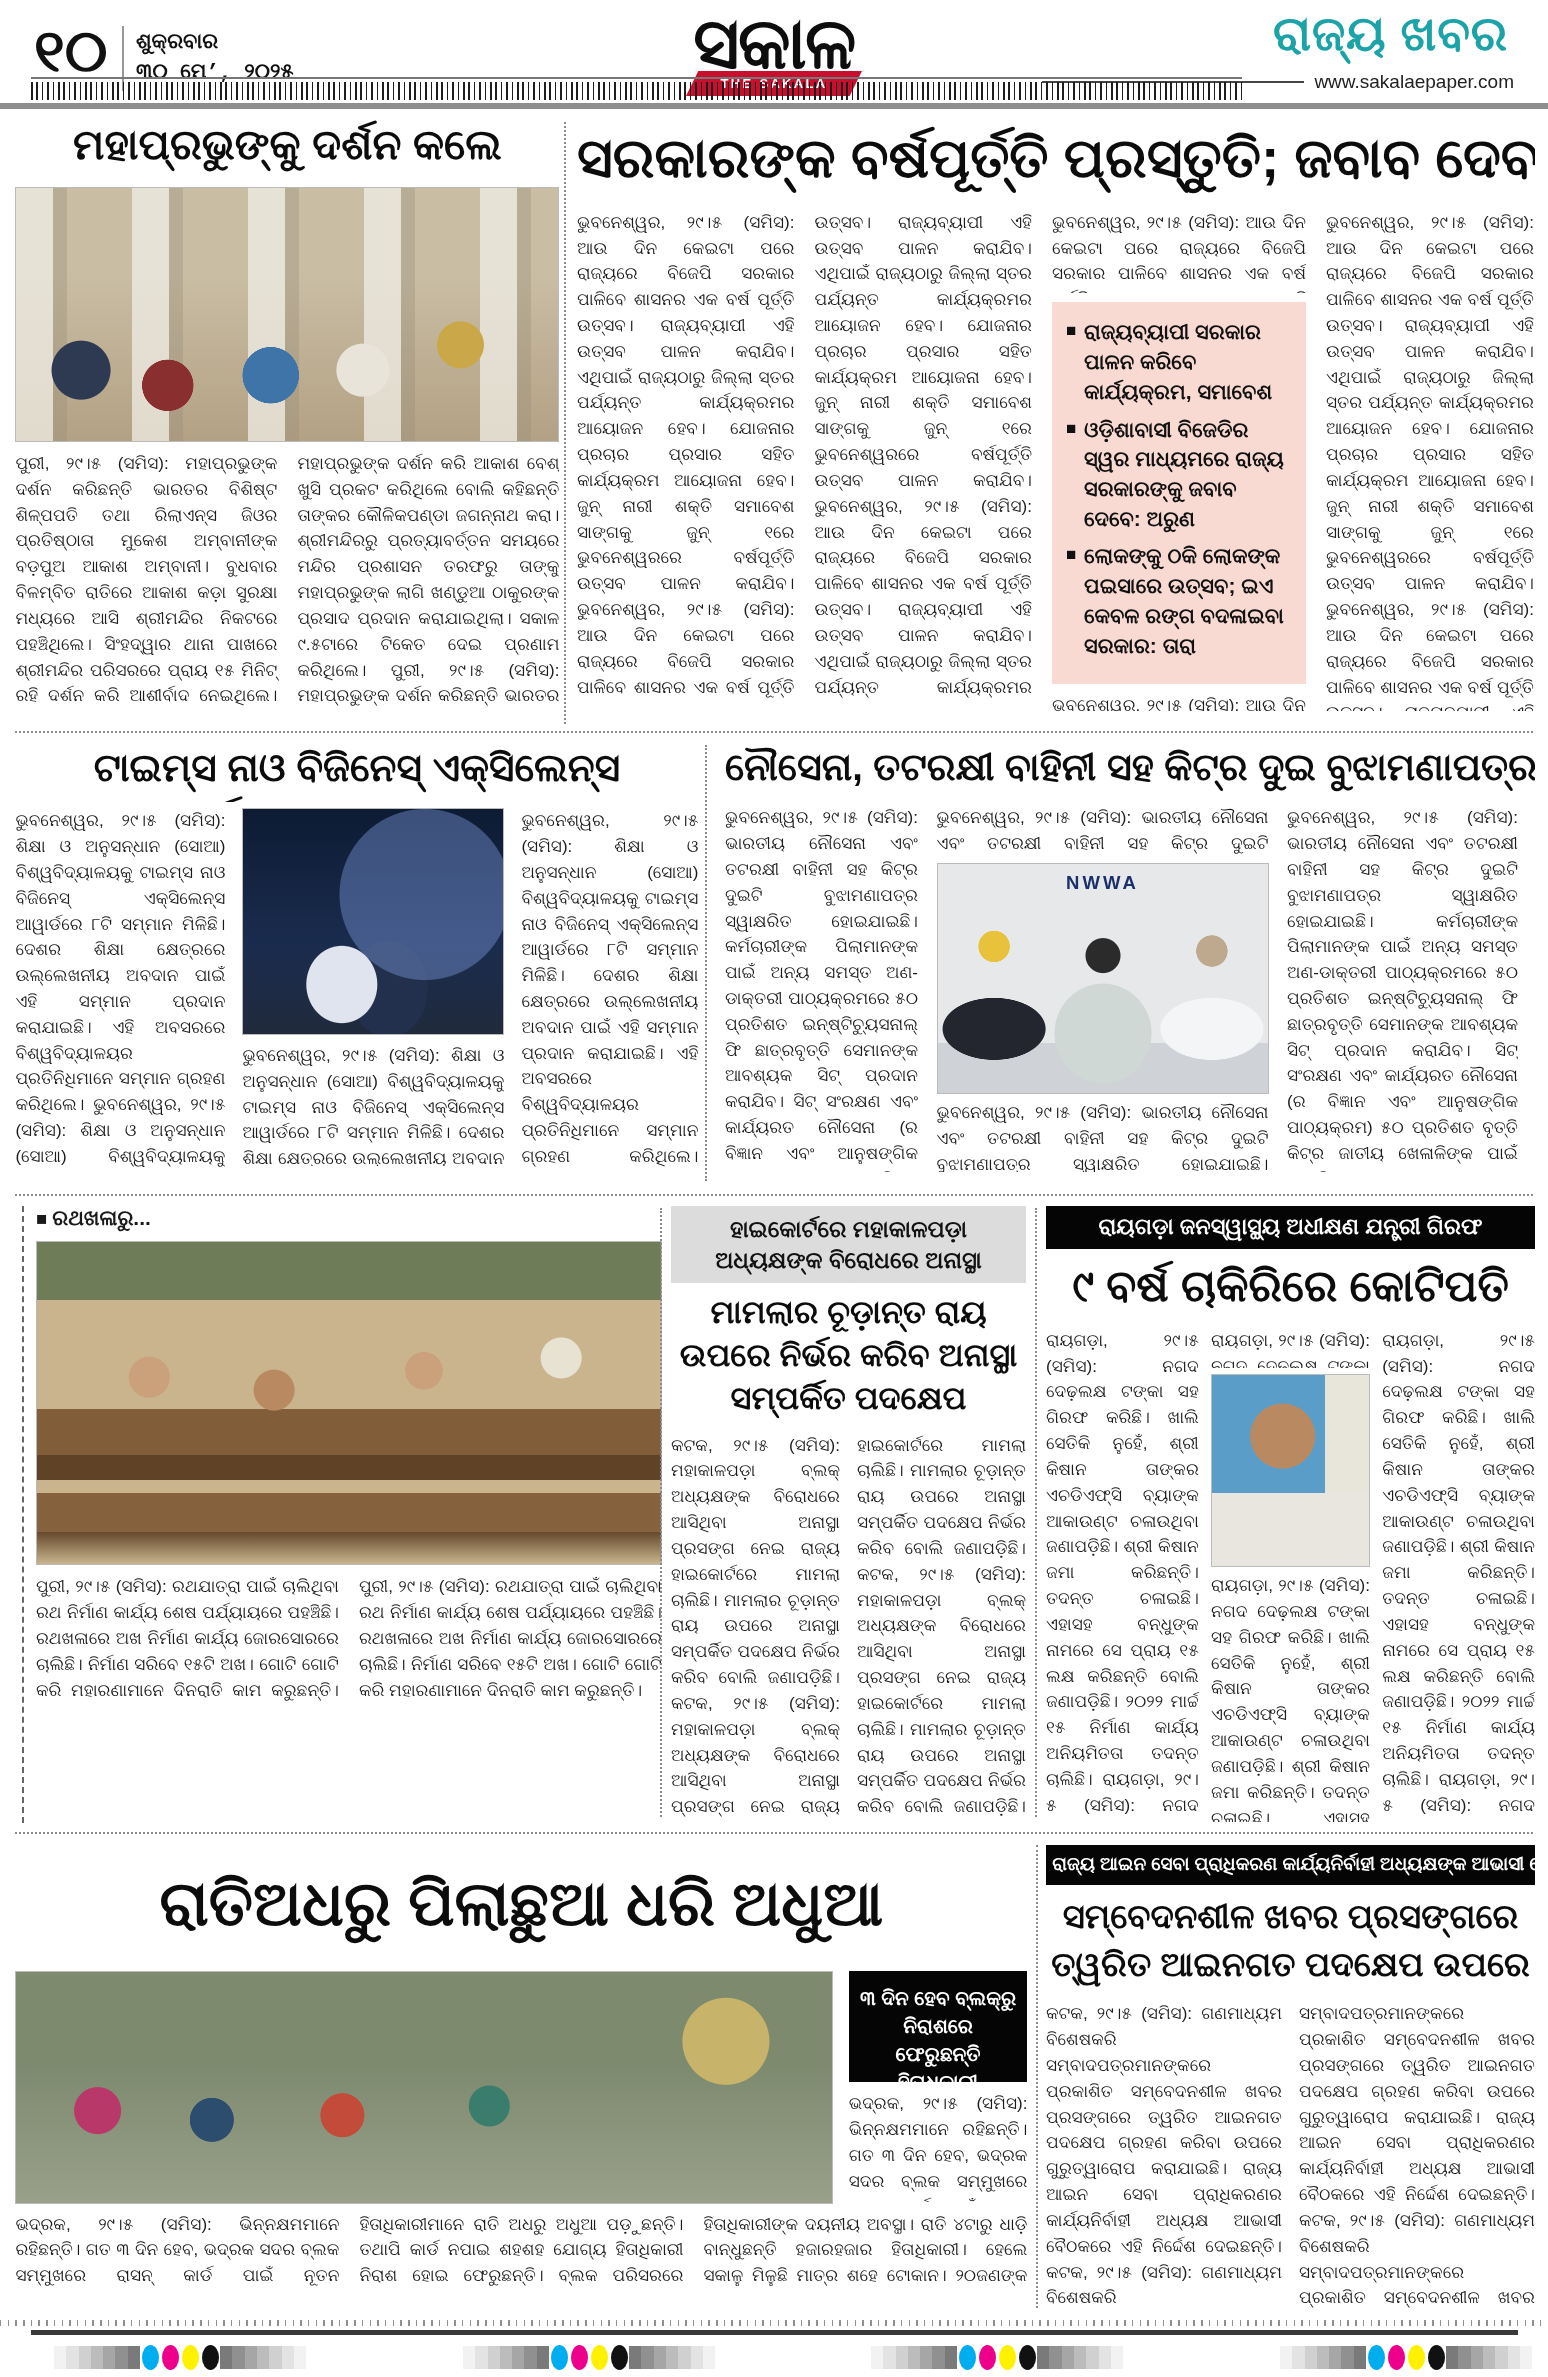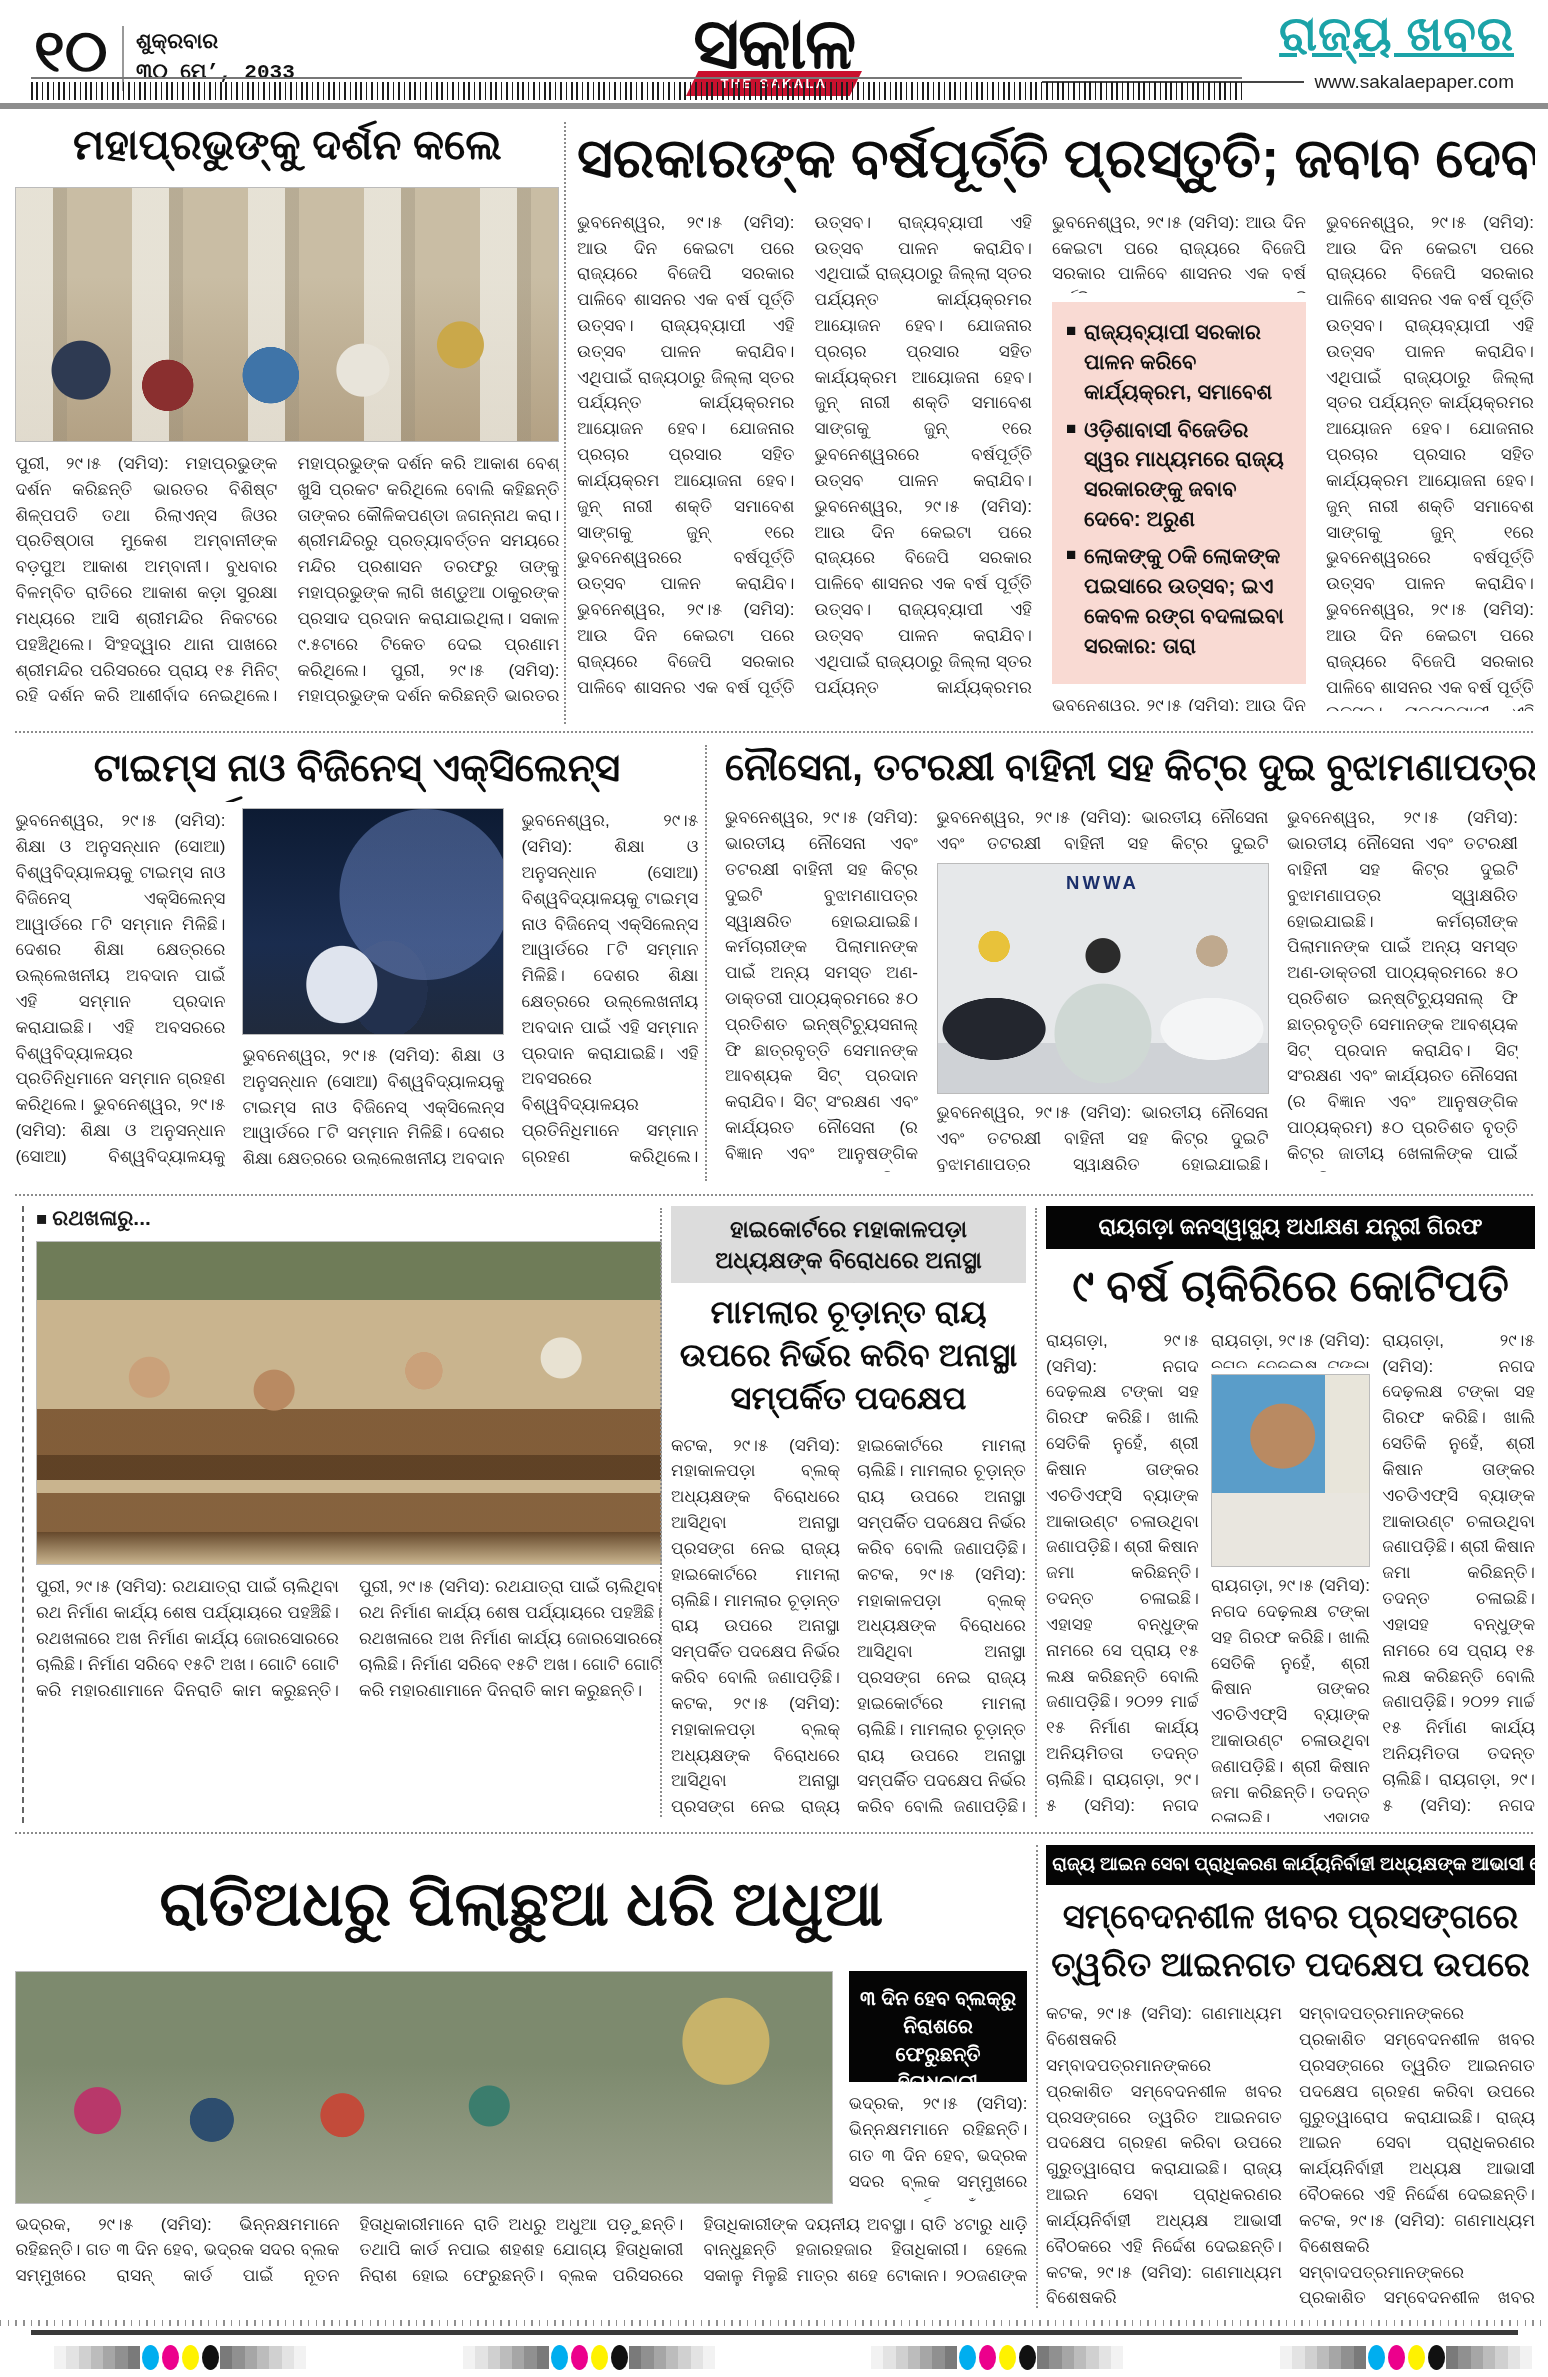--- a/index.html
+++ b/index.html
@@ -7,21 +7,21 @@
         font-family:"Liberation Sans","DejaVu Sans",sans-serif;color:#1a1a1a;}
   
   .pageno{position:absolute;left:34px;top:17px;font-size:59px;font-weight:900;color:#111;}
   .hdr-vdiv{position:absolute;left:122px;top:26px;width:2.3px;height:65px;background:#999;}
   .datebox{position:absolute;left:136px;top:28px;font-size:21px;font-weight:700;line-height:1.45;color:#111;font-family:Liberation Mono, monospace;}
   .masthead{position:absolute;left:50%;top:7.7px;transform:translateX(-50%);text-align:center;}
   .masthead .mh-word{font-size:71px;font-weight:900;letter-spacing:-1.5px;color:#0d0d0d;line-height:1.0;}
   .mh-ribbon{margin:-7.7px 0 0 auto;width:176px;height:25px;background:#c8102e;color:#fff;
              font-size:13px;font-weight:700;letter-spacing:2.3px;text-align:center;line-height:25px;
              clip-path:polygon(7% 0,100% 0,93% 100%,0 100%);}
-  .section-title{position:absolute;right:34px;top:6.2px;font-size:48px;font-weight:900;color:#1ba3a8;letter-spacing:0.8px;text-decoration:underline;}
+  .section-title{position:absolute;right:40px;top:6.2px;font-size:48px;font-weight:900;color:#1ba3a8;letter-spacing:0.8px;}
   .website-row{position:absolute;right:34px;top:71px;display:flex;align-items:center;gap:10.8px;}
   .website-line{width:262px;height:2.3px;background:#444;}
   .website{font-size:19px;color:#222;}
   .hdr-rule{position:absolute;left:31px;top:77px;width:1211px;height:2.3px;background:#777;}
   .tickstrip{position:absolute;left:31px;top:82px;width:1211px;height:18px;
              background:repeating-linear-gradient(90deg,#1d1d1d 0 1.5px,transparent 1.5px 5.4px);}
   .graybar{position:absolute;left:0;top:103px;width:1548px;height:6.2px;background:#8d8d8d;}
   
   .kicker-black{background:#050505;color:#fff;font-weight:700;text-align:center;}
   .kicker-gray{background:#dcdcdc;color:#111;font-weight:800;text-align:center;}
@@ -153,21 +153,21 @@
 </style>
 </head>
 <body>
 
 <div class="page">
 
   <div class="pageno">୧୦</div>
   <div class="hdr-vdiv"></div>
   <div class="datebox">
     <div>ଶୁକ୍ରବାର</div>
-    <div>୩୦ ମେ’, 2033</div>
+    <div>୩୦ ମେ’, ୨୦୨୫</div>
   </div>
   <div class="masthead">
     <div class="mh-word">ସକାଳ</div>
     <div class="mh-ribbon">THE SAKALA</div>
   </div>
   <div class="section-title">ରାଜ୍ୟ ଖବର</div>
   <div class="website-row">
     <div class="website-line"></div>
     <div class="website">www.sakalaepaper.com</div>
   </div>

